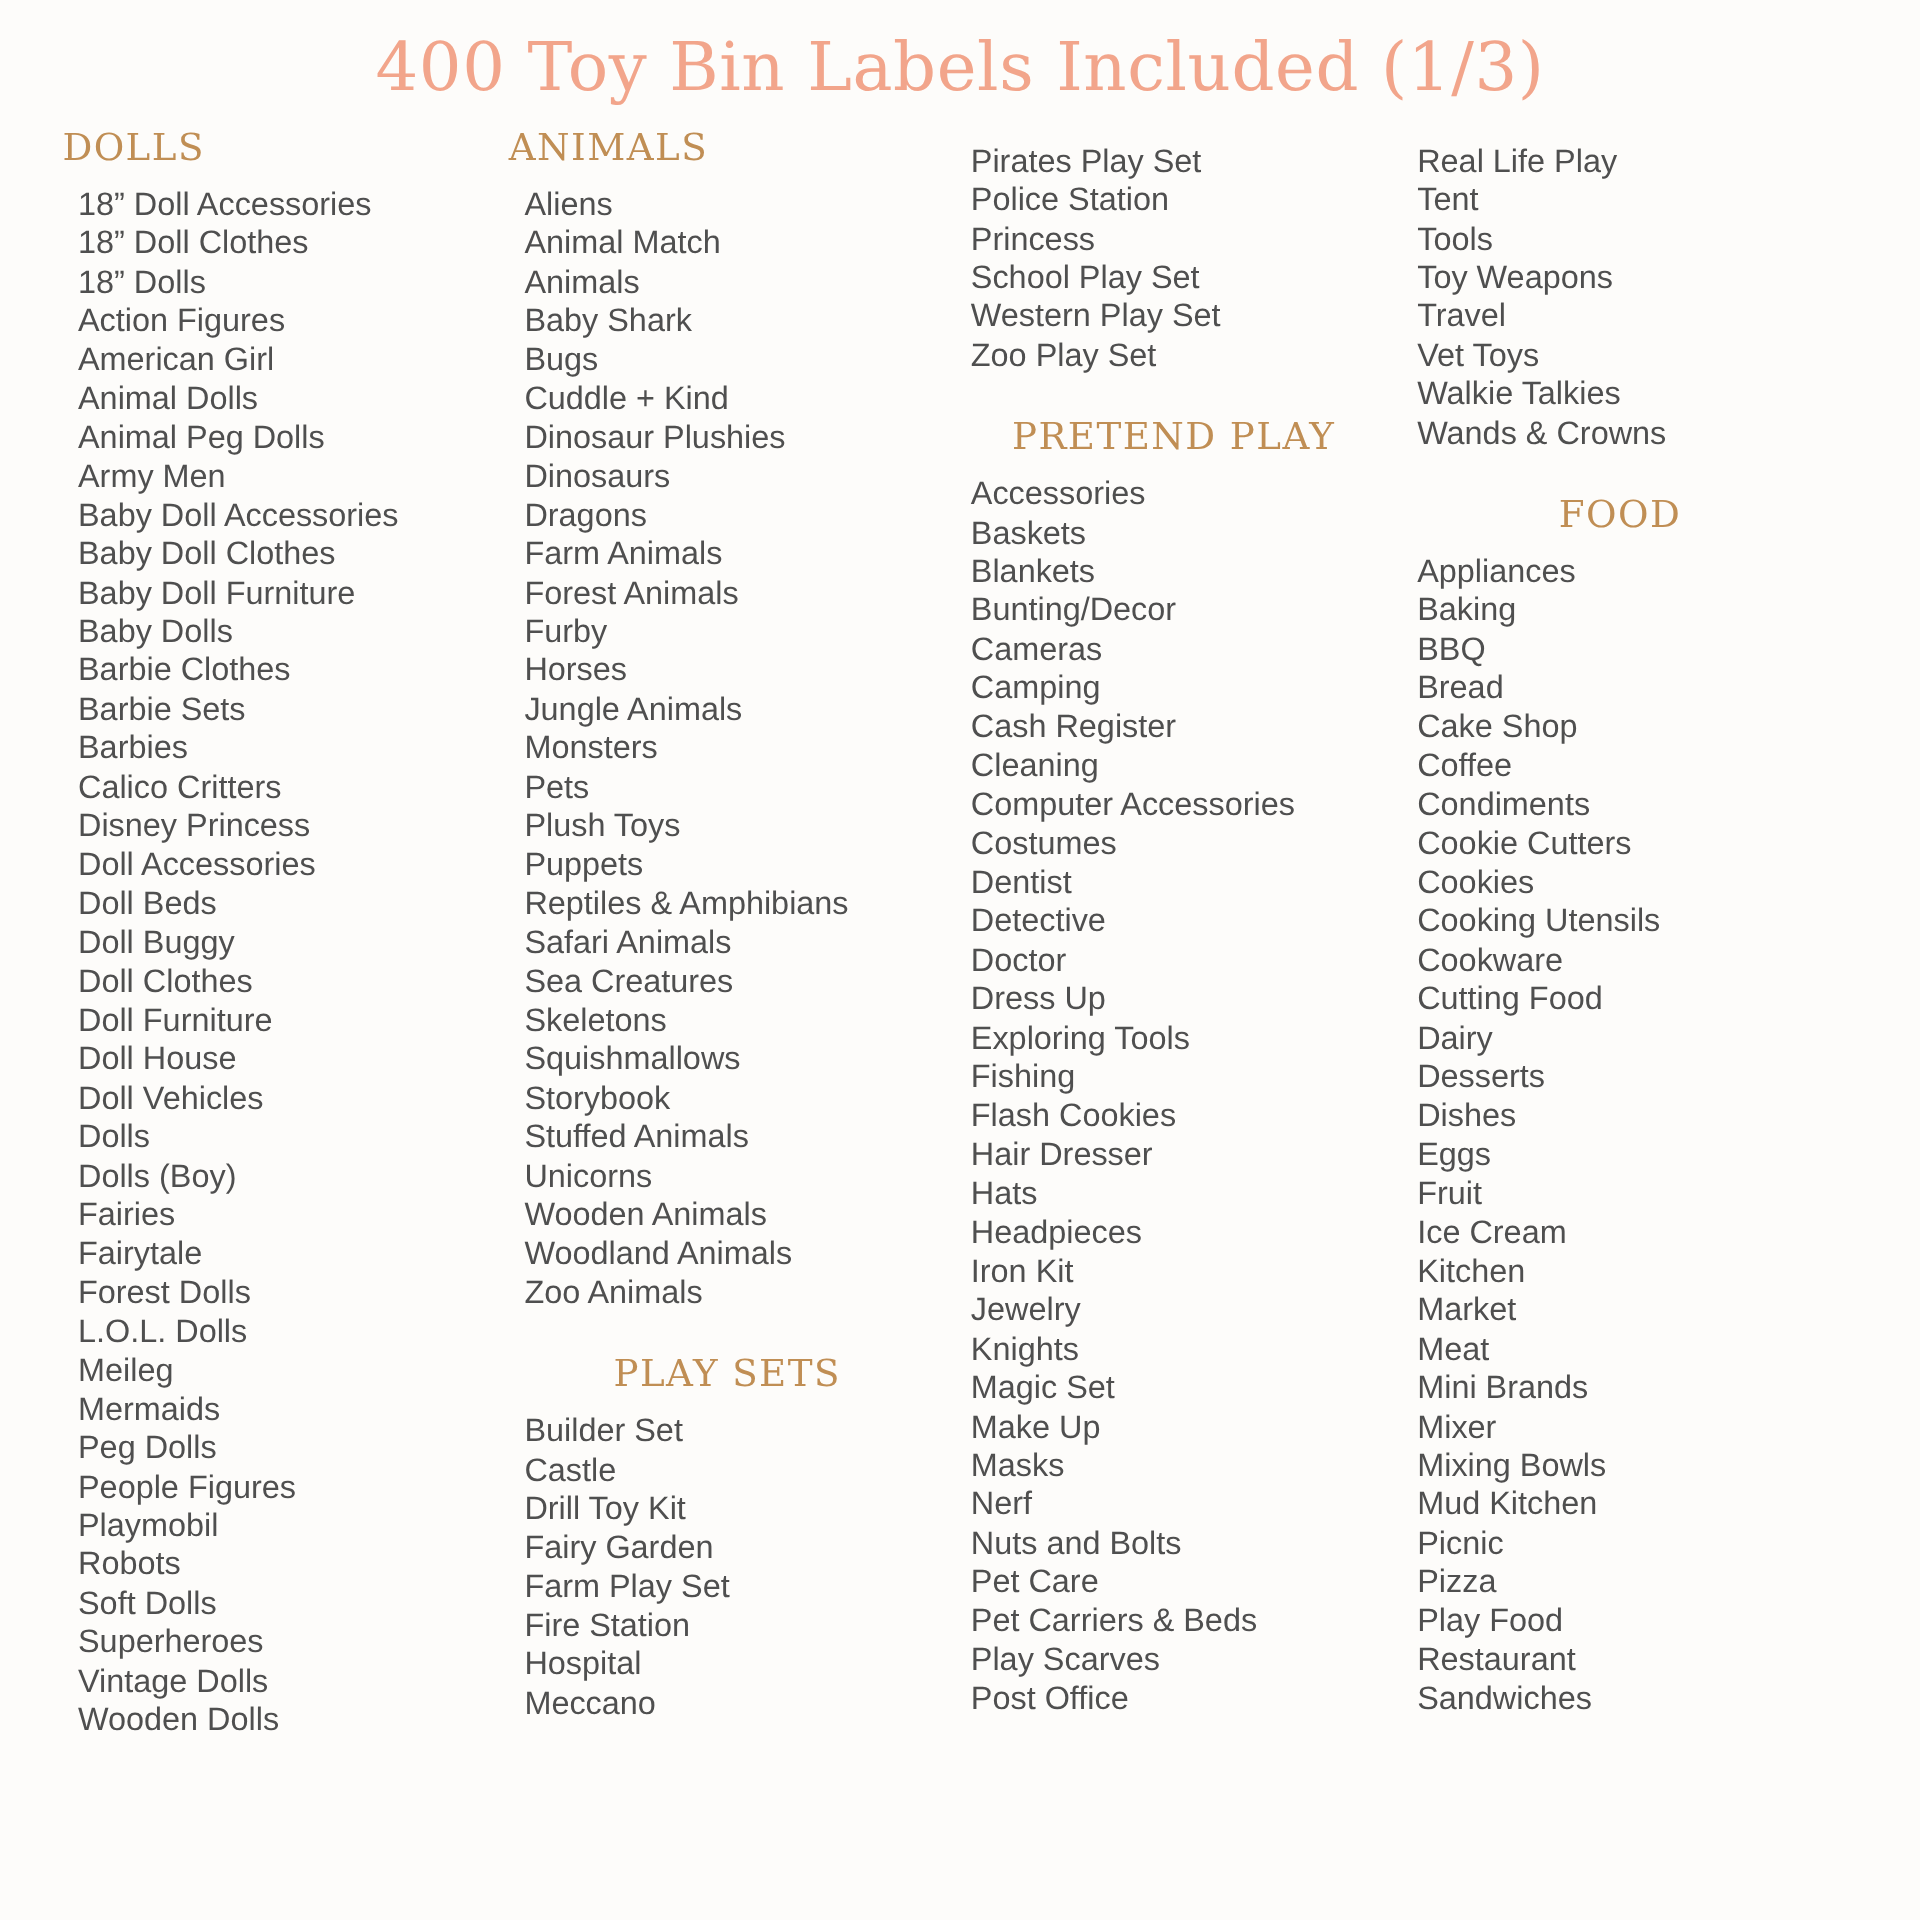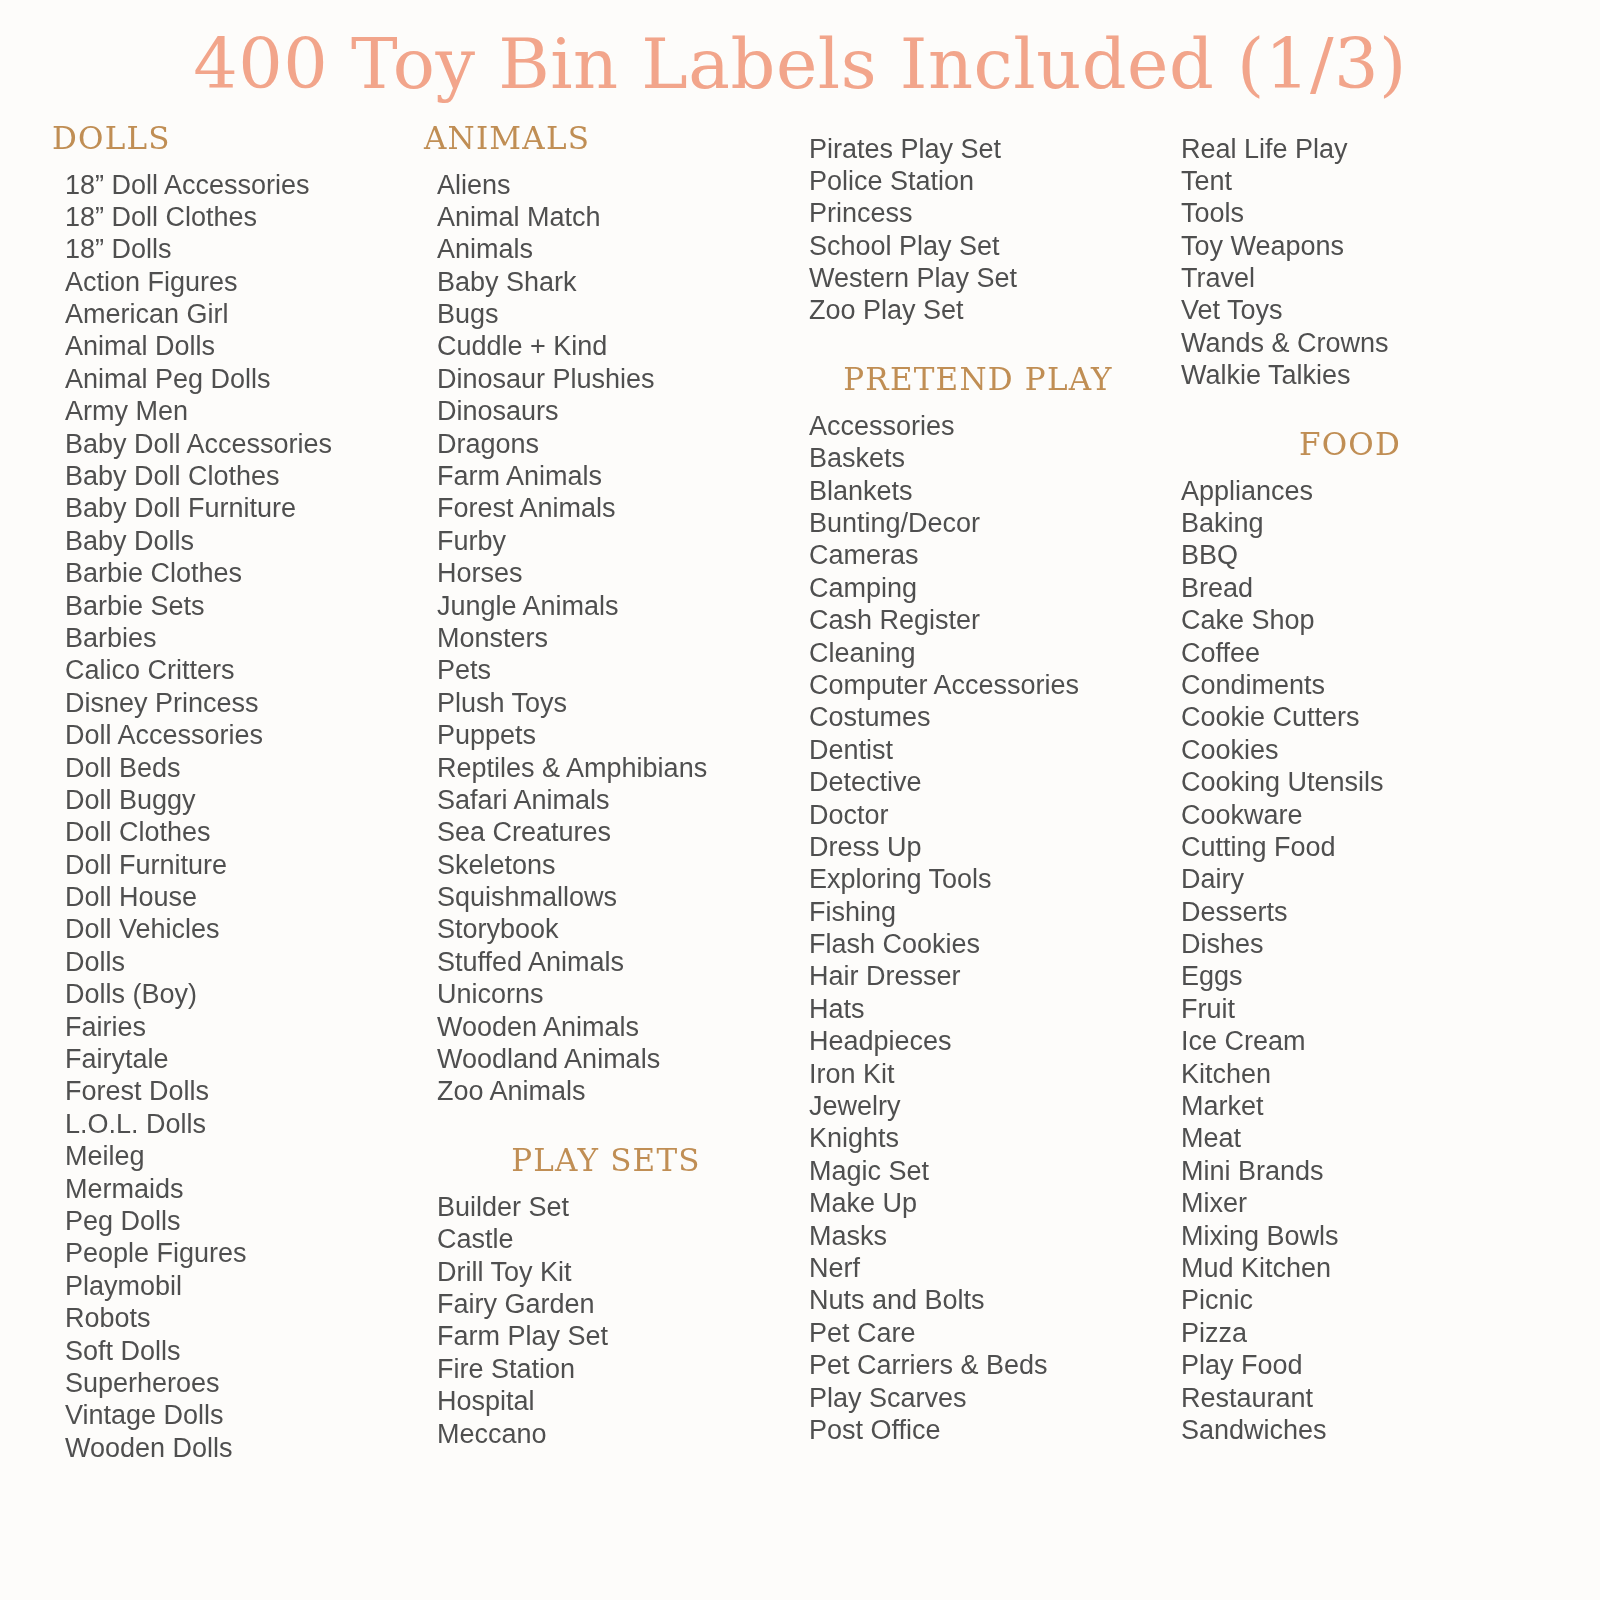--- a/index.html
+++ b/index.html
@@ -18,21 +18,21 @@
     width: 1600px;
     height: 1600px;
     position: relative;
     box-sizing: border-box;
     padding: 0 40px;
   }
   .title {
     text-align: center;
     color: #f2a58b;
     font-family: "DejaVu Serif", serif;
-    font-size: 70px;
+    font-size: 56px;
     font-weight: normal;
     letter-spacing: 0.5px;
     margin: 28px 0 18px 0;
     line-height: 1.05;
     white-space: nowrap;
   }
   .columns {
     display: flex;
     flex-direction: row;
     align-items: flex-start;
@@ -229,22 +229,22 @@
 
     <div class="col c4">
       <div>
         <ul class="list">
           <li class="item">Real Life Play</li>
           <li class="item">Tent</li>
           <li class="item">Tools</li>
           <li class="item">Toy Weapons</li>
           <li class="item">Travel</li>
           <li class="item">Vet Toys</li>
+          <li class="item">Walkie Talkies</li>
           <li class="item">Wands &amp; Crowns</li>
-          <li class="item">Walkie Talkies</li>
         </ul>
       </div>
       <div>
         <h2 class="section-head spaced">FOOD</h2>
         <ul class="list">
           <li class="item">Appliances</li>
           <li class="item">Baking</li>
           <li class="item">BBQ</li>
           <li class="item">Bread</li>
           <li class="item">Cake Shop</li>

